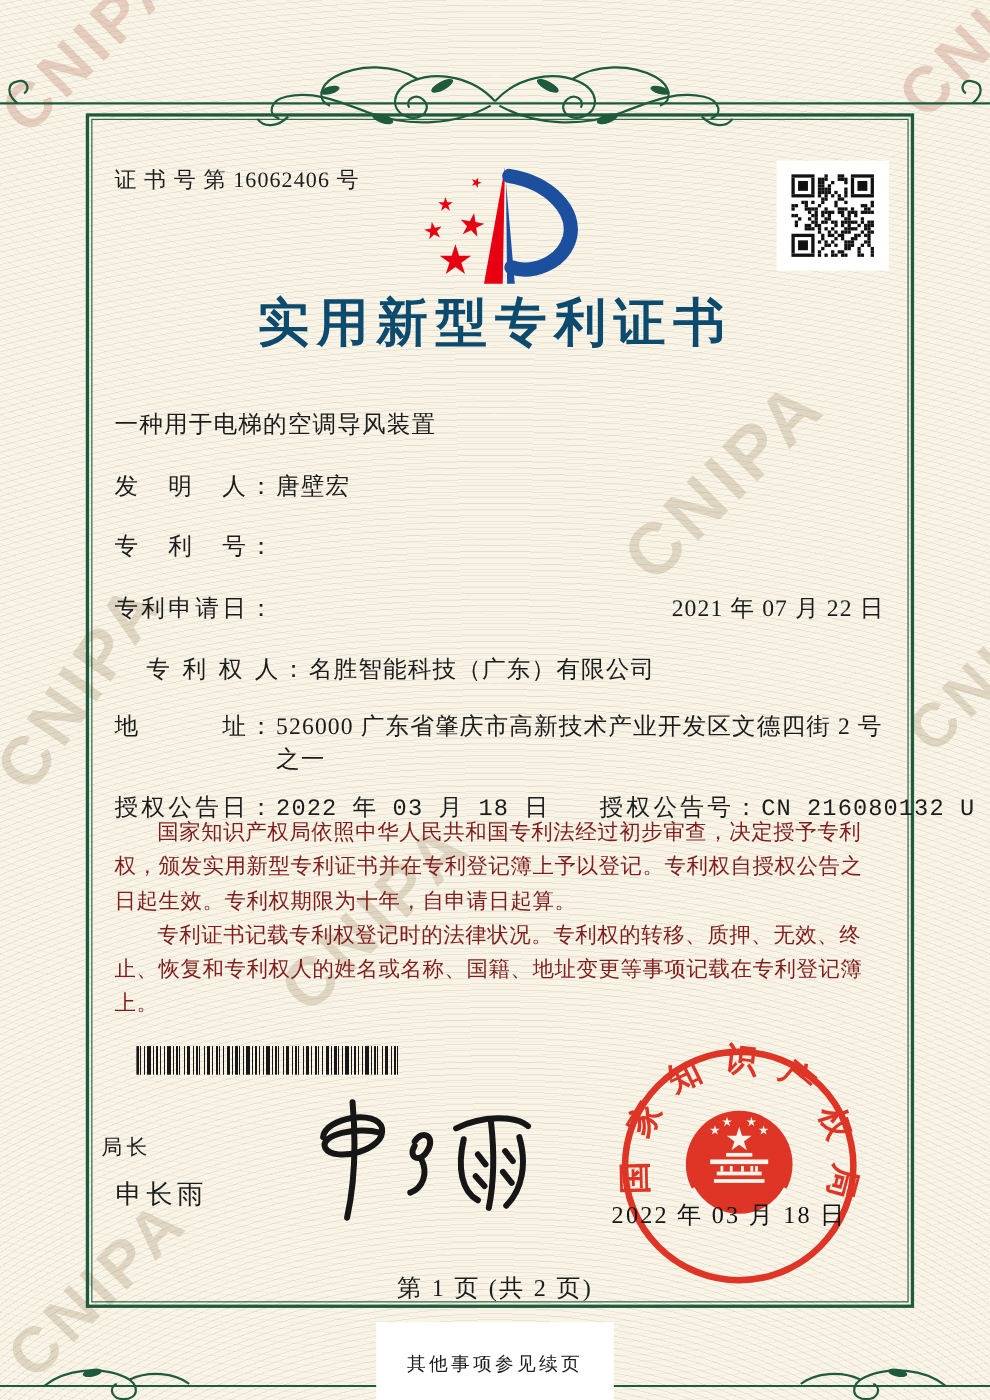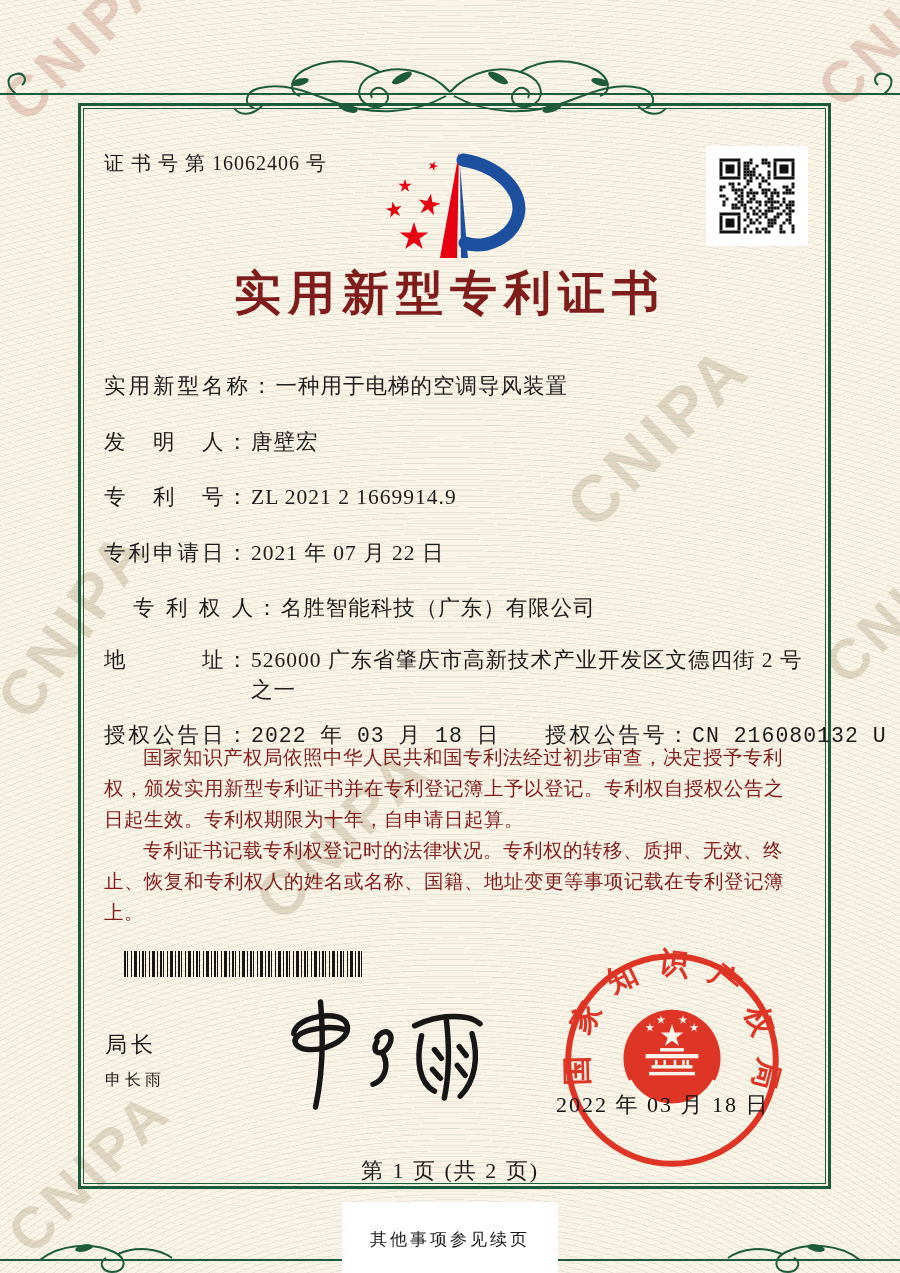--- a/index.html
+++ b/index.html
@@ -46,27 +46,27 @@
   }
 
   .cert-no{position:absolute;left:104px;top:150px;z-index:3;font-size:20px;letter-spacing:1px;}
 
   .logo{position:absolute;left:370px;top:144px;z-index:3;}
   .qr-pad{position:absolute;left:706px;top:146px;width:102px;height:100px;background:#fff;z-index:3;}
   .qr{position:absolute;left:11px;top:10px;}
 
   .title{
     position:absolute;left:0;top:262px;width:100%;text-align:center;z-index:3;
-    font-size:47px;font-weight:bold;letter-spacing:7px;color:#7f1d1d;
+    font-size:47px;font-weight:bold;letter-spacing:7px;color:#0c4a6e;
   }
 
   .field{position:absolute;left:104px;width:700px;z-index:3;font-size:21.5px;line-height:30px;display:flex;}
   .field .lab{white-space:pre;letter-spacing:3px;flex:none;}
   .field .val{letter-spacing:1px;}
-  .f1{top:371px;} .f2{top:427px;font-family:Liberation Serif, serif;} .f3{top:482px;} .f4{top:538px;} .f5{top:593px;margin-left:29px;} .f6{top:645px;font-family:Liberation Serif, serif;}
+  .f1{top:371px;} .f2{top:427px;font-family:Liberation Serif, serif;} .f3{top:482px;} .f4{top:538px;justify-content:space-between;} .f5{top:593px;margin-left:29px;} .f6{top:645px;font-family:Liberation Serif, serif;}
   .grant{position:absolute;left:104px;top:721px;width:700px;z-index:3;font-size:21.5px;line-height:30px;font-family:Liberation Mono, monospace;}
   .grant .col2{position:absolute;left:441px;top:0;white-space:nowrap;}
   .grant .lab{letter-spacing:3px;} .grant .val{letter-spacing:1px;}
 
   .body-text{position:absolute;left:104px;top:742px;width:699px;z-index:3;
     font-size:19.5px;line-height:31px;letter-spacing:0.5px;color:#7f1d1d;}
   .body-text p{margin:0;text-indent:2em;}
 
   .barcode{
     position:absolute;left:124px;top:951px;width:238px;height:26px;z-index:3;
@@ -77,22 +77,22 @@
       #161616 10px 13px, transparent 13px 15px,
       #161616 15px 16px, transparent 16px 18px);
   }
 
   .seal{position:absolute;left:558px;top:946px;width:228px;height:228px;z-index:4;opacity:.95;}
   .seal-date{
     position:absolute;left:556px;top:1090px;z-index:5;font-size:22px;
     letter-spacing:2px;color:#141414;white-space:nowrap;
   }
 
-  .boss-title{position:absolute;left:105px;top:1030px;z-index:3;font-size:22px;letter-spacing:4px;}
-  .boss-name{position:absolute;left:105px;top:1070px;z-index:3;font-size:16px;letter-spacing:4px;}
+  .boss-title{position:absolute;left:92px;top:1030px;z-index:3;font-size:19px;letter-spacing:4px;}
+  .boss-name{position:absolute;left:105px;top:1070px;z-index:3;font-size:24px;letter-spacing:4px;}
   .signature{position:absolute;left:266px;top:996px;z-index:4;}
   .signature path{stroke:#161616;stroke-width:5.5;fill:none;stroke-linecap:round;stroke-linejoin:round;}
 
   .page-info{position:absolute;left:0;top:1156px;width:100%;text-align:center;z-index:3;font-size:22px;letter-spacing:2px;}
   .note-box{
     position:absolute;left:50%;top:1202px;transform:translateX(-50%);z-index:5;
     background:#ffffff;padding:26px 28px;font-size:17px;letter-spacing:3px;white-space:nowrap;
   }
 </style>
 </head>
@@ -361,30 +361,28 @@
         <rect x="50.5" y="74.5" width="3" height="3" fill="#111"></rect>
         <rect x="62.5" y="74.5" width="3" height="3" fill="#111"></rect>
         <rect x="65.5" y="74.5" width="3" height="3" fill="#111"></rect>
         <rect x="74.5" y="74.5" width="3" height="3" fill="#111"></rect>
       </svg>
   </div>
 
   <div class="title">实用新型专利证书</div>
 
   <div class="field f1">
-    <span class="lab">实用新型名称：</span>
     <span class="val">一种用于电梯的空调导风装置</span>
   </div>
   <div class="field f2">
     <span class="lab">发　明　人：</span>
     <span class="val">唐壁宏</span>
   </div>
   <div class="field f3">
     <span class="lab">专　利　号：</span>
-    <span class="val">ZL 2021 2 1669914.9</span>
   </div>
   <div class="field f4">
     <span class="lab">专利申请日：</span>
     <span class="val">2021 年 07 月 22 日</span>
   </div>
   <div class="field f5">
     <span class="lab">专 利 权 人：</span>
     <span class="val">名胜智能科技（广东）有限公司</span>
   </div>
   <div class="field f6">

